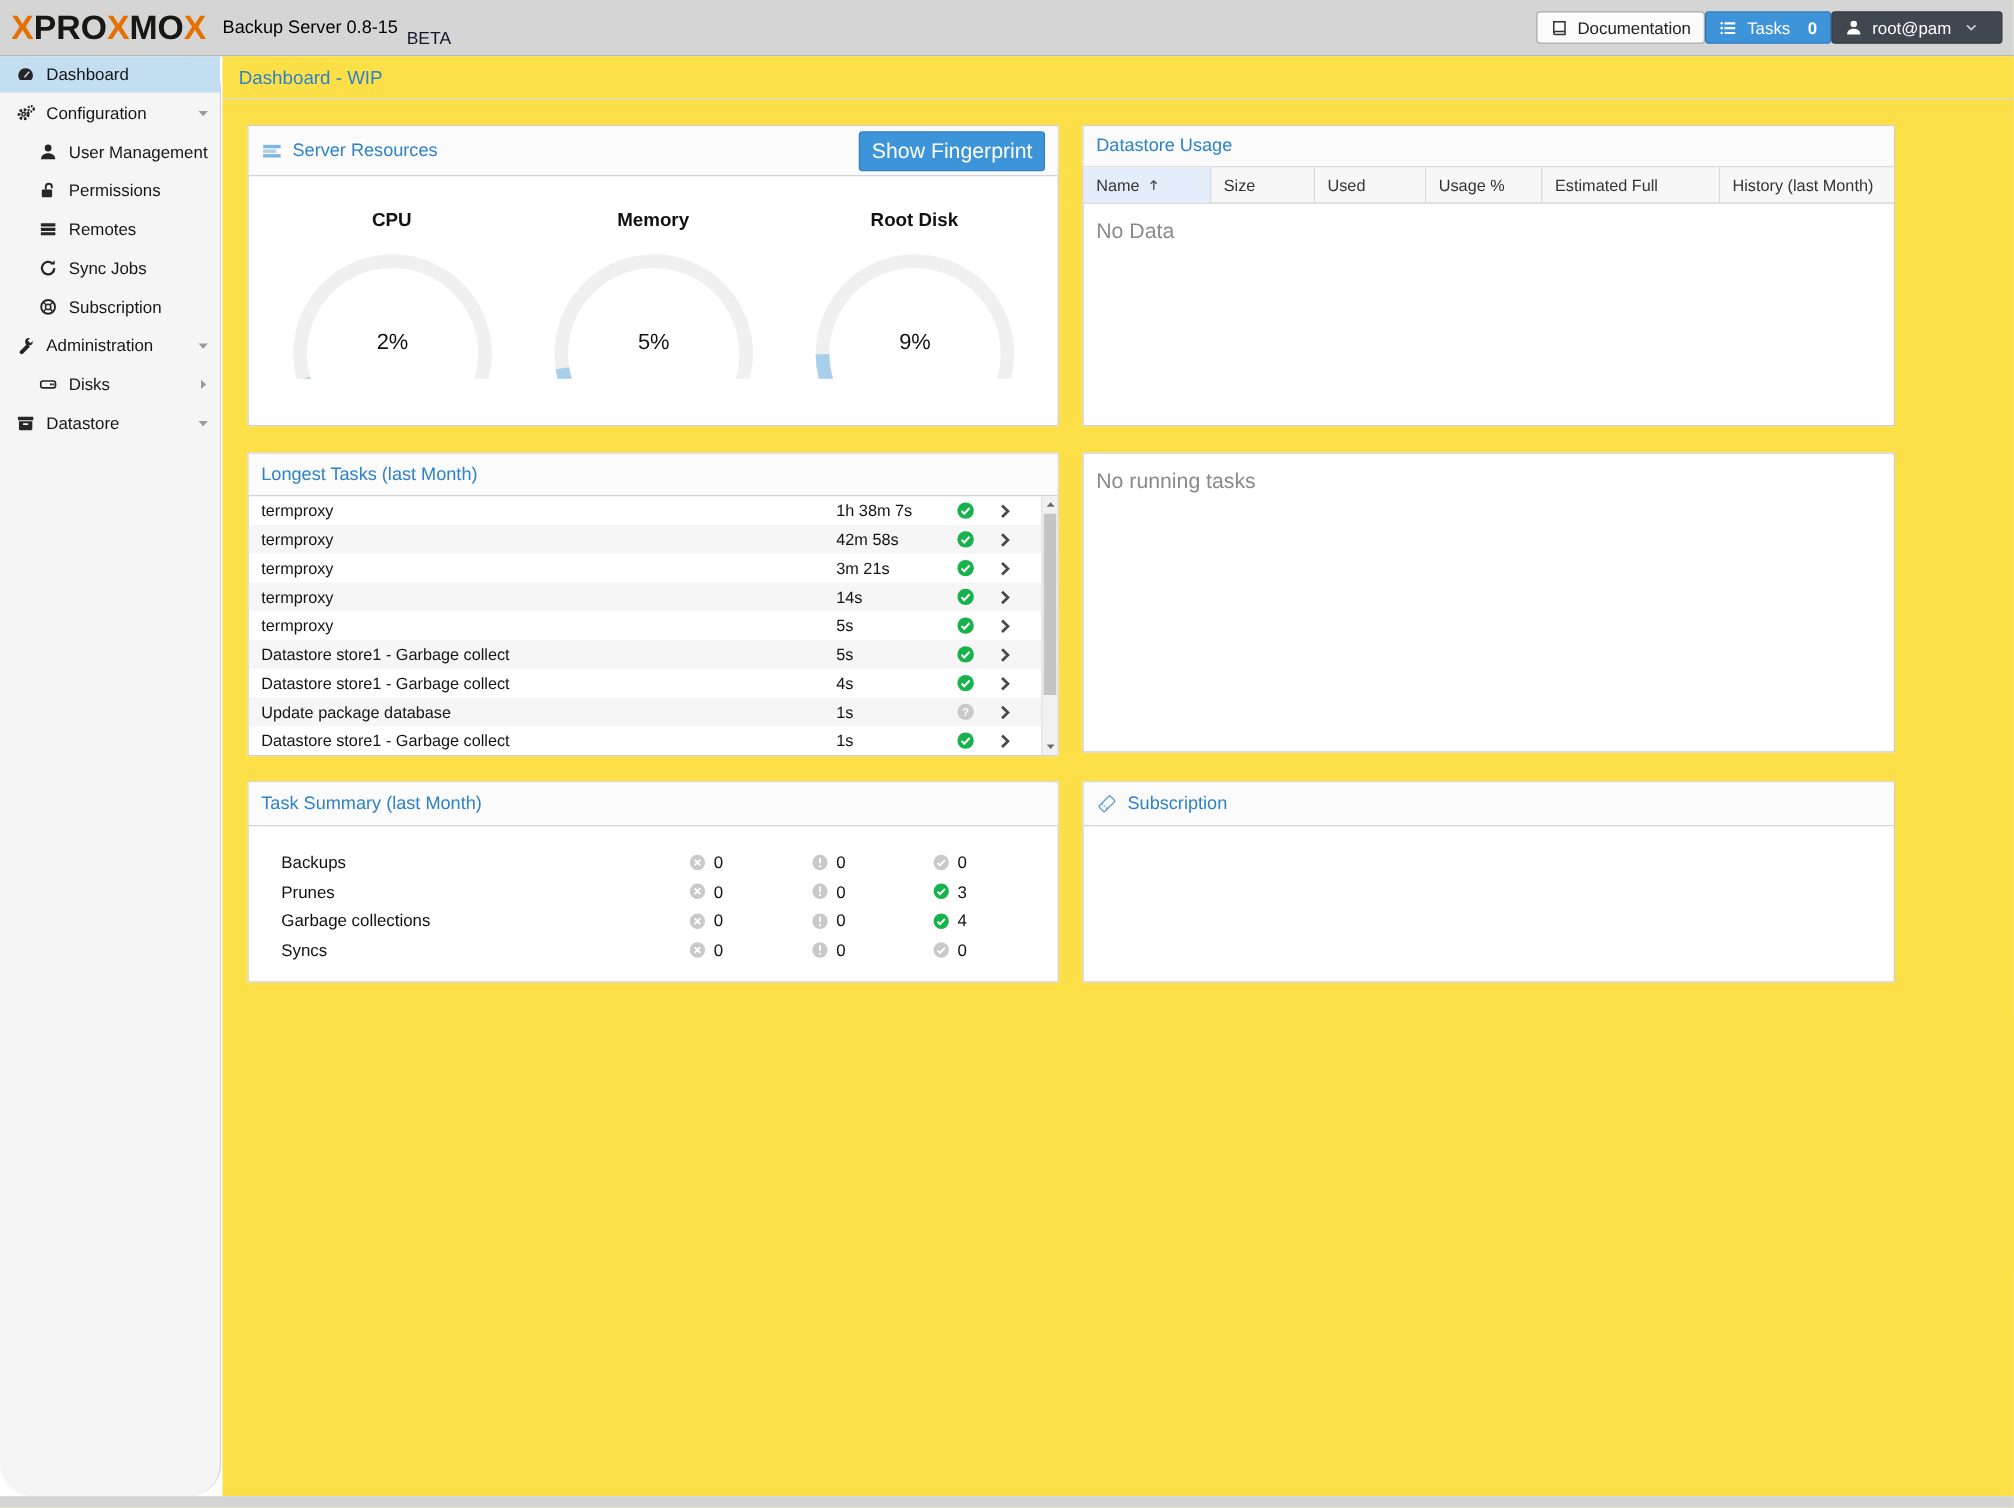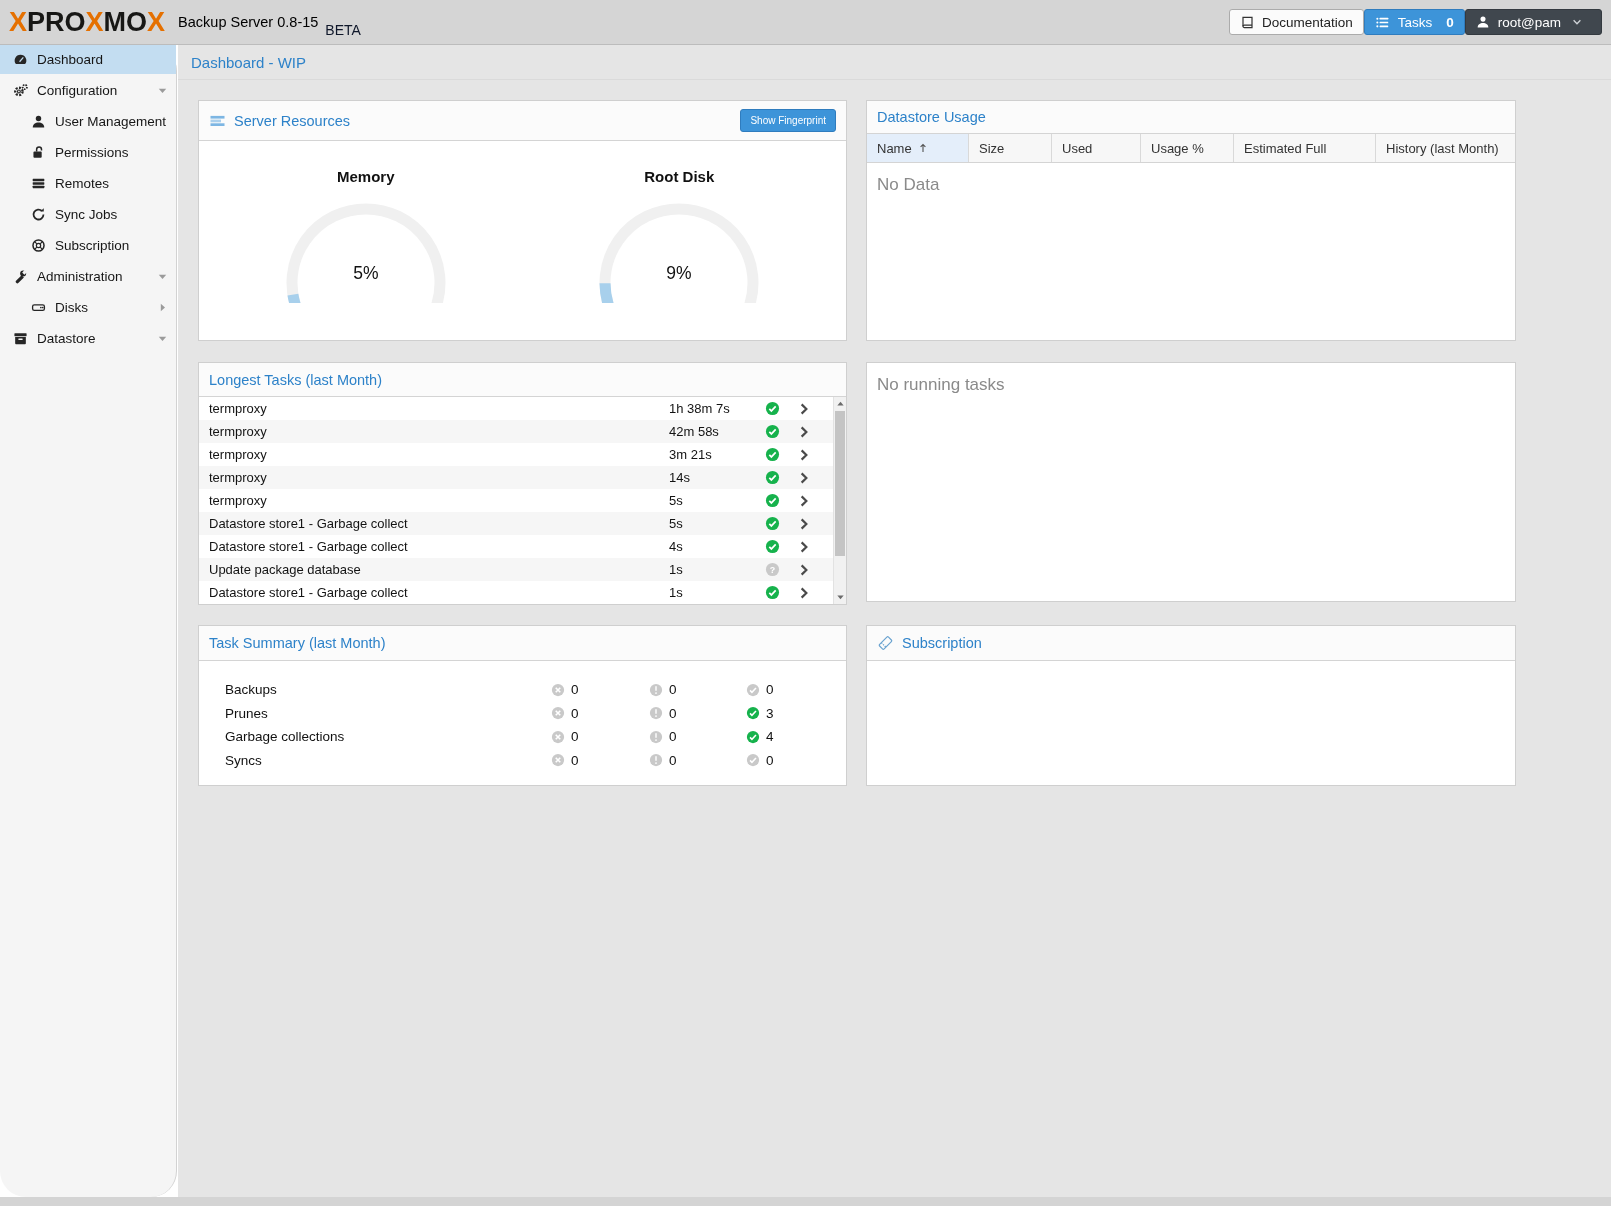--- a/index.html
+++ b/index.html
@@ -35,34 +35,34 @@
   .sidebar{position:absolute;left:0;top:45px;width:177px;bottom:9px;background:#f5f5f5;
     border-right:1px solid #d2d2d2;box-sizing:border-box;padding-top:0px;border-radius:26px;}
   .side-item{height:29px;display:flex;align-items:center;padding-left:12px;margin-bottom:2px;
     font-size:13.5px;color:#161616;position:relative;cursor:pointer;}
   .side-item.l1{padding-left:30px;}
   .side-item.selected{background:#c3ddf1;}
   .side-icon{width:17px;height:15px;margin-right:8px;color:#262626;flex:none;}
   .expander{position:absolute;right:7px;top:8px;width:13px;height:13px;color:#9b9b9b;cursor:pointer;}
 
   
-  .main{position:absolute;left:178px;top:45px;right:0;bottom:9px;background:#e5e5e5;}
+  .main{position:absolute;left:178px;top:45px;right:0;bottom:9px;background:#fde047;}
   .title-row{height:34px;border-bottom:1px solid #dadada;display:flex;align-items:center;padding-left:13px;}
   .page-title{color:#2d82c9;font-size:15px;}
 
   .panel{position:absolute;background:#fff;border:1px solid #cfcfcf;box-sizing:border-box;}
   .panel-header{display:flex;align-items:center;padding:0 10px;background:#fbfbfb;
     border-bottom:1px solid #d4d4d4;color:#2d82c9;font-size:14.5px;box-sizing:border-box;}
   .panel-header .picon{width:17px;height:16px;margin-right:8px;}
 
   
   #p-resources{left:20px;top:55px;width:649px;height:241px;}
   #p-resources .panel-header{height:40px;}
   .fingerprint-btn{margin-left:auto;background:#3d94d9;border:1px solid #2f7cbe;color:#fff;
-    font-size:10px;padding:5px 9px;border-radius:3px;cursor:pointer;}
+    font-size:17px;padding:5px 9px;border-radius:3px;cursor:pointer;}
   .gauges{display:flex;justify-content:space-around;padding:0 10px;}
   .gauge{width:200px;text-align:center;}
   .gauge-label{font-weight:bold;font-size:15px;color:#111;margin-top:27px;margin-bottom:14px;}
 
   
   #p-datastore{left:688px;top:55px;width:650px;height:241px;}
   #p-datastore .panel-header{height:33px;}
   .ds-grid-header{display:flex;height:29px;background:#f7f7f7;border-bottom:1px solid #d4d4d4;box-sizing:border-box;}
   .ds-col{display:flex;align-items:center;padding-left:10px;font-size:13px;color:#333;
     border-right:1px solid #d9d9d9;box-sizing:border-box;cursor:pointer;}
@@ -288,20 +288,25 @@
           <svg viewBox="0 0 16 16">
             <rect x="1" y="2.9" width="14" height="2.7" fill="#7db6e3"></rect>
             <rect x="1" y="6.6" width="10.5" height="2.7" fill="#aacfec"></rect>
             <rect x="1" y="10.3" width="14" height="2.7" fill="#7db6e3"></rect>
           </svg>
         </span>
       <span>Server Resources</span>
       <button class="fingerprint-btn">Show Fingerprint</button>
     </div>
     <div class="gauges" id="gauges">
+        <div class="gauge"><div class="gauge-label">CPU</div><svg width="190" height="104" viewBox="0 0 190 104">
+            <path d="M 25.5 109.3 A 74 74 0 1 1 164.5 109.3" stroke="#f0f0f0" stroke-width="11" fill="none"></path>
+            <path d="M 25.5 109.3 A 74 74 0 0 1 23.7 103.9" stroke="#a8d0ec" stroke-width="11" fill="none"></path>
+            <text x="95" y="80" text-anchor="middle" font-size="17.5" fill="#111" font-family="sans-serif">2%</text>
+          </svg></div>
         <div class="gauge"><div class="gauge-label">Memory</div><svg width="190" height="104" viewBox="0 0 190 104">
             <path d="M 25.5 109.3 A 74 74 0 1 1 164.5 109.3" stroke="#f0f0f0" stroke-width="11" fill="none"></path>
             <path d="M 25.5 109.3 A 74 74 0 0 1 21.9 95.6" stroke="#a8d0ec" stroke-width="11" fill="none"></path>
             <text x="95" y="80" text-anchor="middle" font-size="17.5" fill="#111" font-family="sans-serif">5%</text>
           </svg></div>
         <div class="gauge"><div class="gauge-label">Root Disk</div><svg width="190" height="104" viewBox="0 0 190 104">
             <path d="M 25.5 109.3 A 74 74 0 1 1 164.5 109.3" stroke="#f0f0f0" stroke-width="11" fill="none"></path>
             <path d="M 25.5 109.3 A 74 74 0 0 1 21.0 84.3" stroke="#a8d0ec" stroke-width="11" fill="none"></path>
             <text x="95" y="80" text-anchor="middle" font-size="17.5" fill="#111" font-family="sans-serif">9%</text>
           </svg></div>

